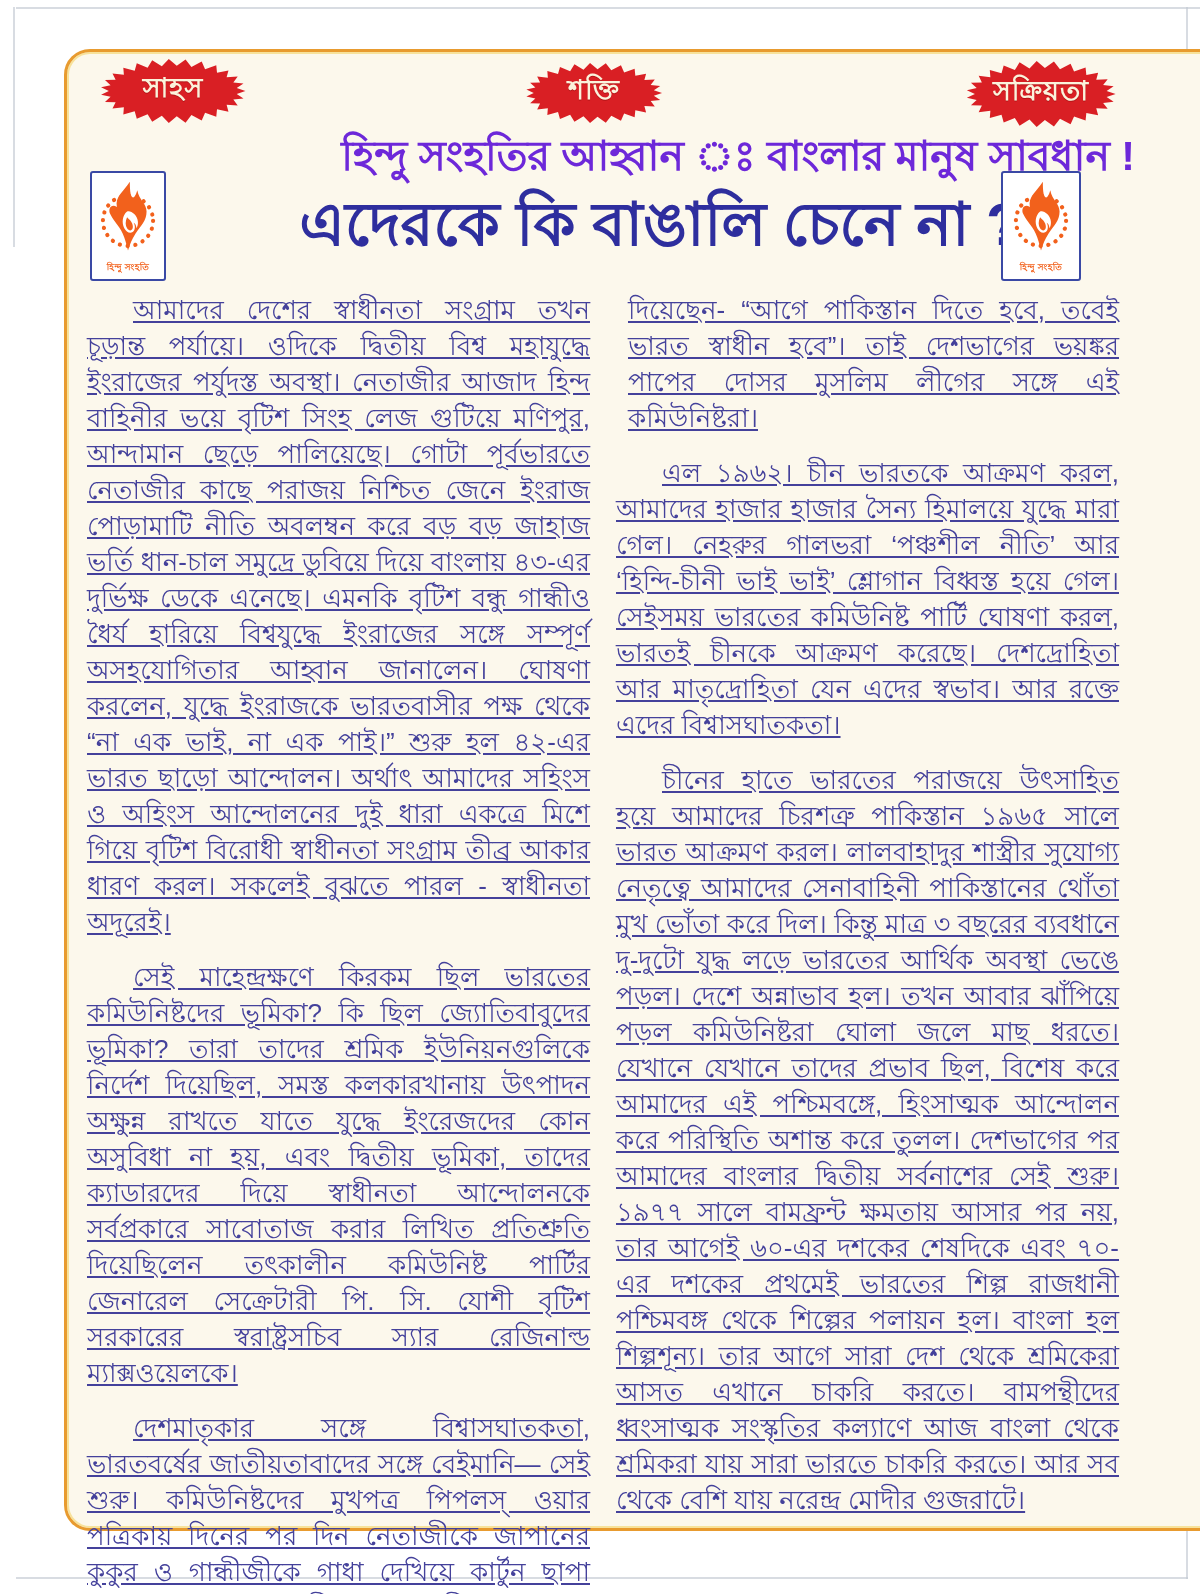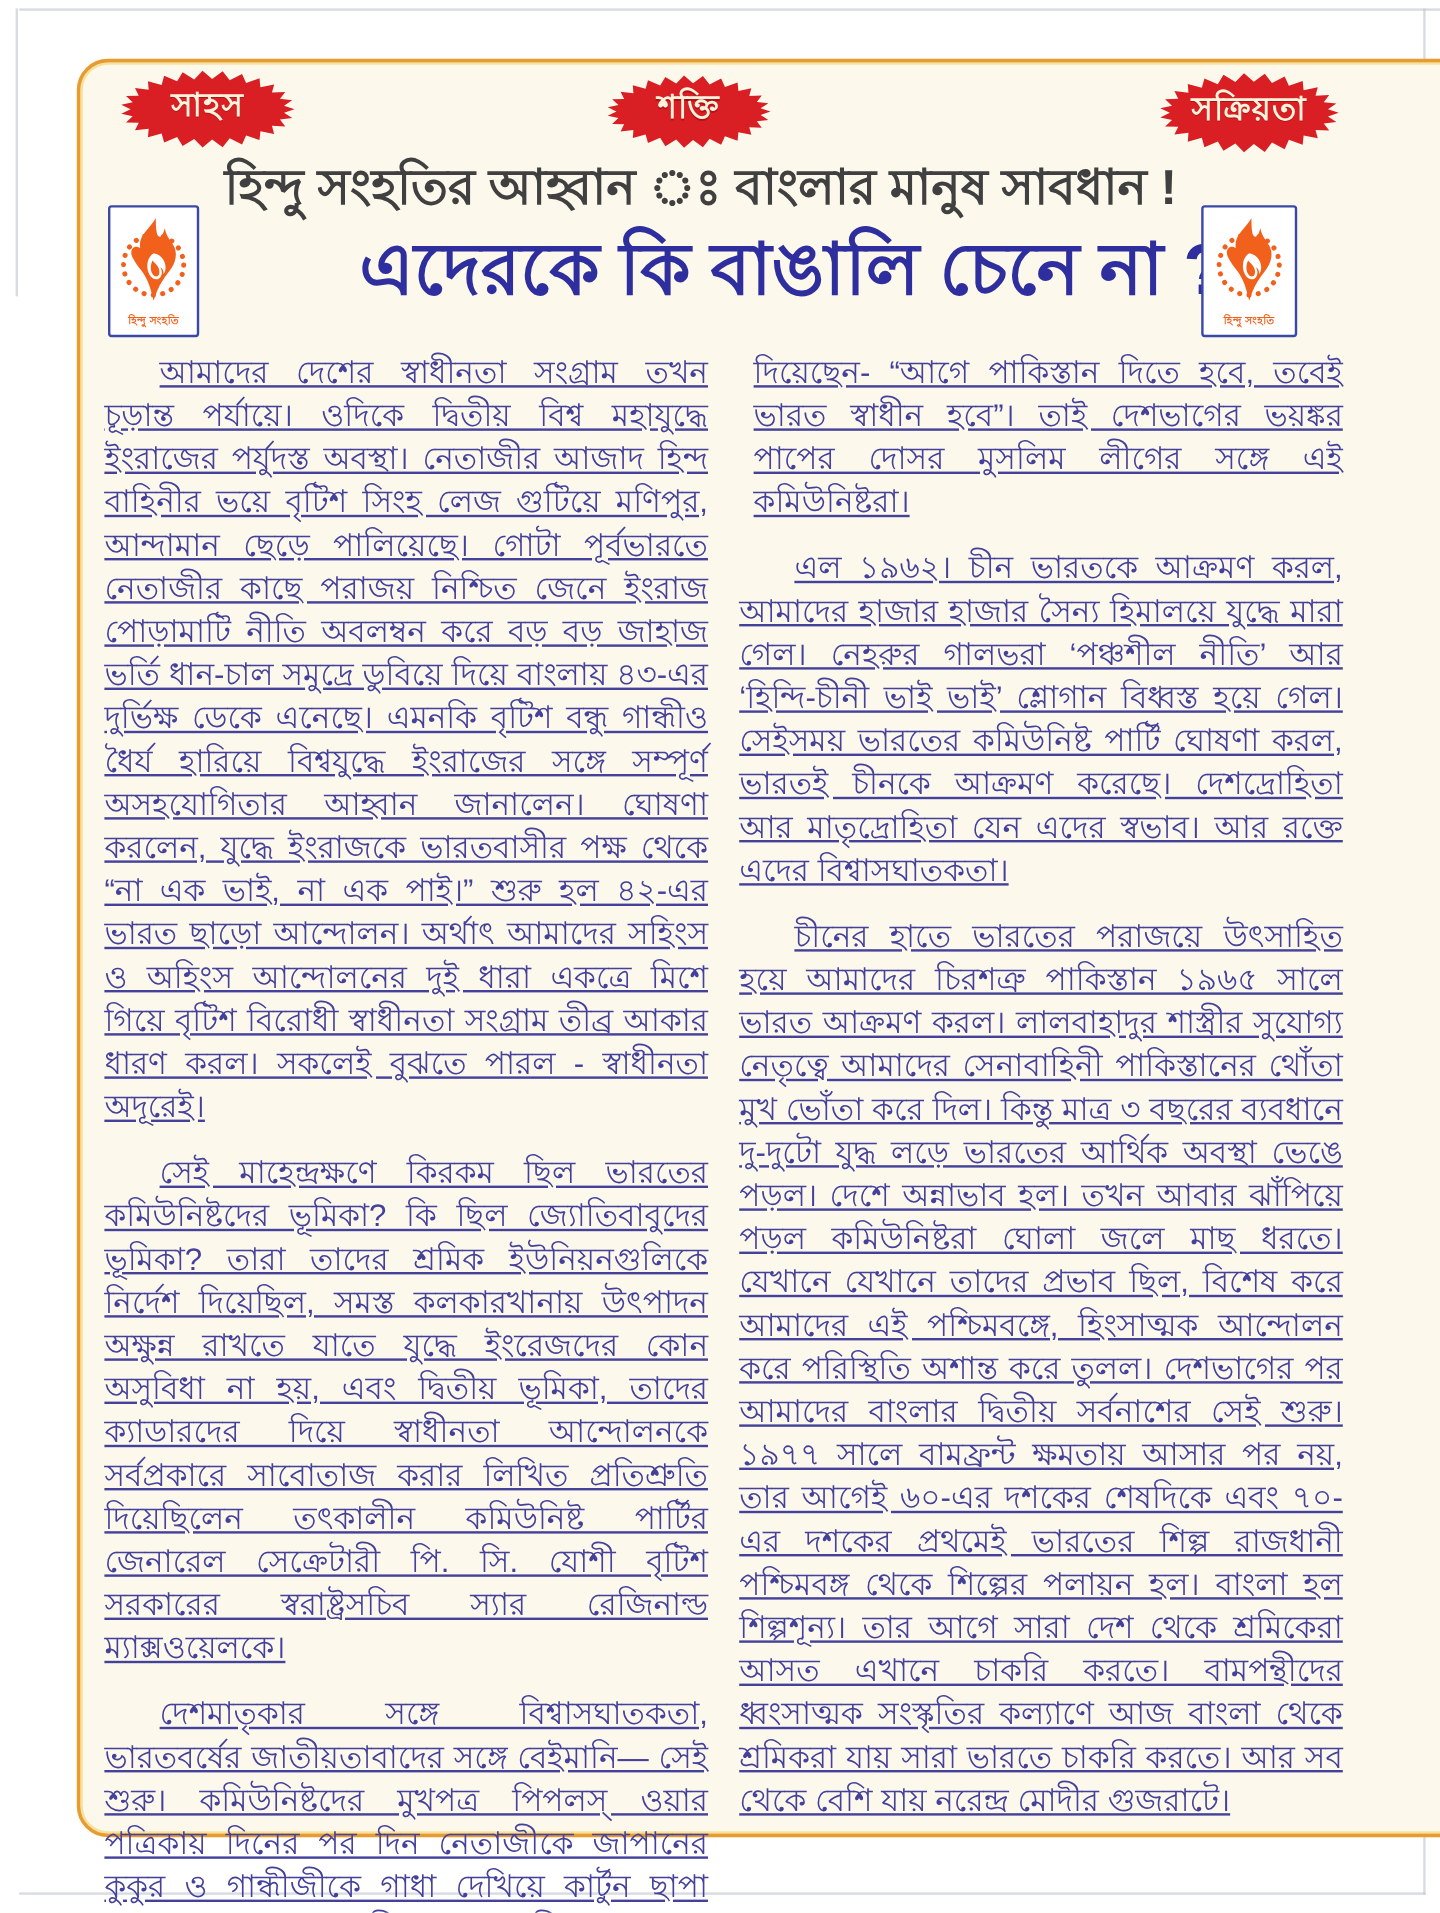--- a/index.html
+++ b/index.html
@@ -28,28 +28,28 @@
   
   .badge{position:absolute;}
   .badge svg{position:absolute;left:0;top:0;width:100%;height:100%;}
   .badge .badge-label{
     position:absolute;left:0;right:0;top:50%;transform:translateY(-54%);
     text-align:center;font-weight:bold;font-size:27px;color:#FBF3DC;
     text-shadow:0 1px 0 rgba(120,0,0,.4);
     letter-spacing:1px;
   }
   .badge-left{left:30px;top:6px;width:152px;height:66px;}
-  .badge-center{left:432px;top:10px;width:150px;height:62px;}
+  .badge-center{left:452px;top:10px;width:150px;height:62px;}
   .badge-right{left:892px;top:8px;width:164px;height:68px;}
 
   
   .red-title{
     position:absolute;left:120px;right:120px;top:80px;margin:0;
-    text-align:left;font-size:41px;line-height:1.2;font-weight:bold;
-    color:#404040;
+    text-align:right;font-size:41px;line-height:1.2;font-weight:bold;
+    color:#6d28d9;
   }
   .blue-title{
     position:absolute;left:140px;right:140px;top:140px;margin:0;
     text-align:center;font-size:60px;line-height:1.1;font-weight:bold;
     color:#2E2E9E;
   }
 
   
   .logo{
     position:absolute;top:119px;width:76px;height:110px;box-sizing:border-box;

